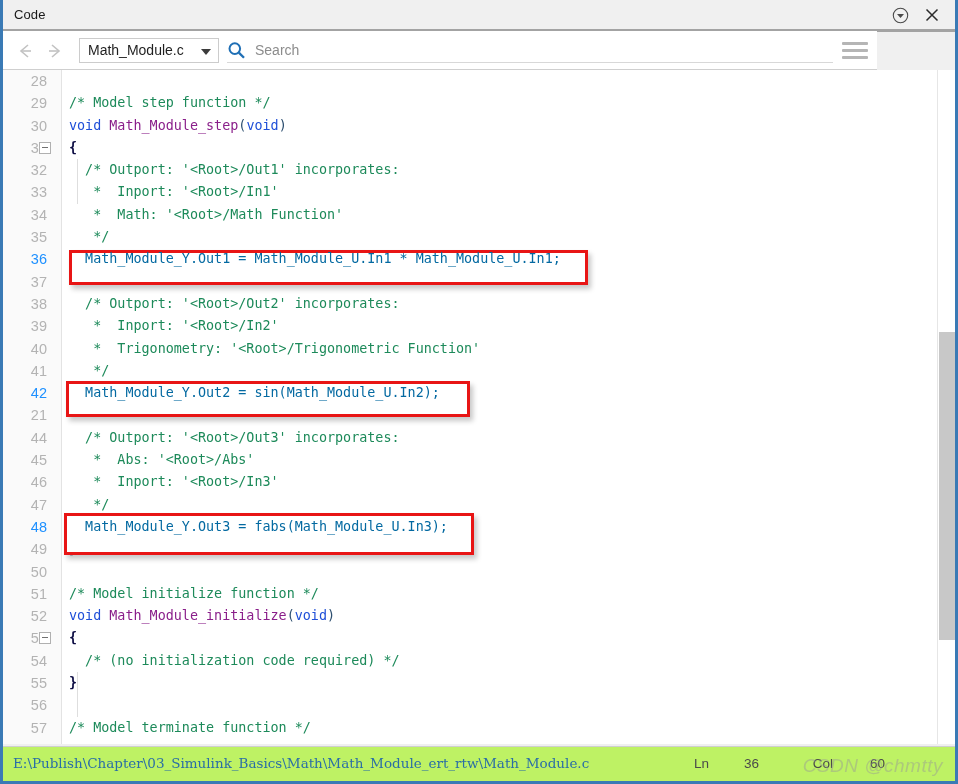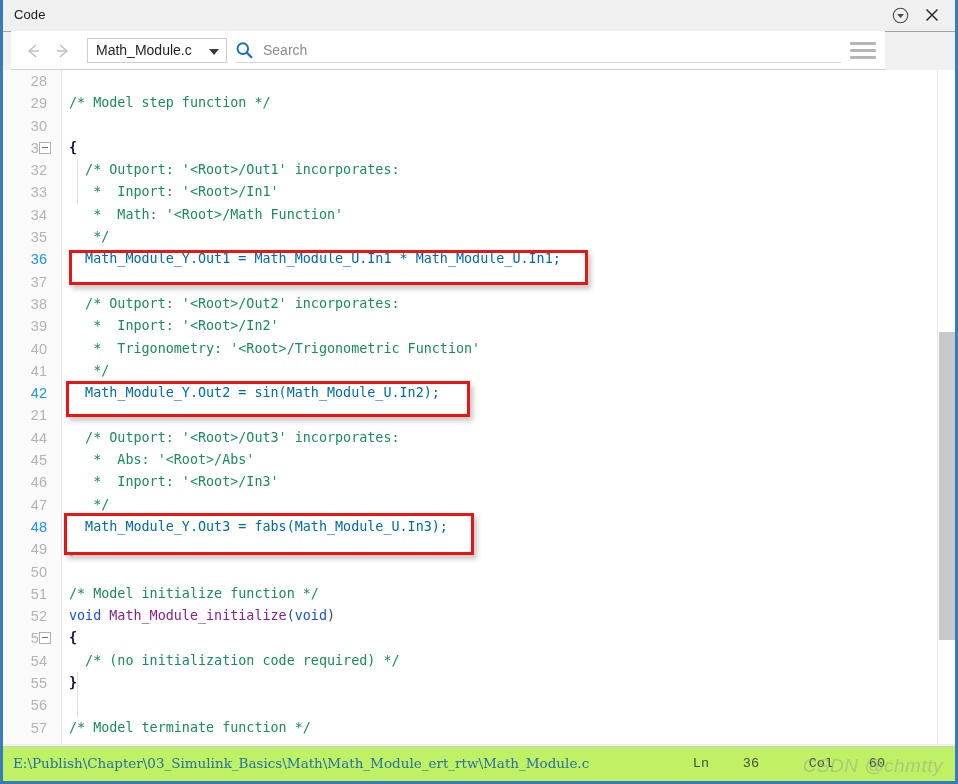--- a/index.html
+++ b/index.html
@@ -17,39 +17,39 @@
     border-left: 3px solid #3a7ab5;
     border-right: 3px solid #3a7ab5;
     border-bottom: 3px solid #3a7ab5;
   }
 
   
   #titlebar {
     position: absolute; left: 0; top: 0;
     width: 952px; height: 32px;
     background: #f0f0f0;
-    border-bottom: 1px solid #a3a3a3;
+    border-bottom: 3px solid #a3a3a3;
   }
   #titlebar .title {
     position: absolute; left: 11px; top: 7px;
     font-size: 13px; color: #1a1a1a;
     letter-spacing: .1px;
   }
   .tb-btn {
     position: absolute; top: 3px;
     width: 26px; height: 25px;
     cursor: default;
   }
   #btn-dock { right: 42px; }
   #btn-close { right: 10px; }
   .tb-btn svg { display: block; margin: 4px auto 0; }
 
   
   #toolbar {
-    position: absolute; left: 8px; top: 31px;
+    position: absolute; left: 0; top: 31px;
     width: 874px; height: 39px;
     background: #ffffff;
     border-bottom: 1px solid #cfcfcf;
   }
   .navarrow {
     position: absolute; top: 10px;
     width: 22px; height: 20px;
   }
   #nav-back { left: 12px; }
   #nav-fwd  { left: 40px; }
@@ -185,21 +185,21 @@
     background: #bef264;
     border-top: 1px solid #cfcfcf;
   }
   #status-path {
     position: absolute; left: 10px; top: 8px;
     font-family: "DejaVu Serif", "Liberation Serif", serif;
     font-size: 13.5px; color: #2a6ea6;
     white-space: nowrap;
   }
   .status-right { position: absolute; top: 9px; font-size: 13.5px; color: #4a4a4a;
-    font-family: Liberation Mono, monospace; }
+    font-family: Liberation Sans, sans-serif; }
   #st-ln-label { right: 246px; }
   #st-ln-val   { right: 196px; }
   #st-col-label{ right: 122px; }
   #st-col-val  { right: 70px; }
 
   #watermark {
     position: absolute; right: 12px; bottom: 4px;
     font-size: 19px; color: rgba(150,150,150,.45);
     font-family: "Liberation Sans", sans-serif;
     letter-spacing: .5px;
@@ -274,20 +274,21 @@
         <div class="row">
           <div class="lno">28</div>
           <div class="code"></div>
         </div>
         <div class="row">
           <div class="lno">29</div>
           <div class="code"><span class="cm">/* Model step function */</span></div>
         </div>
         <div class="row">
           <div class="lno">30</div>
+          <div class="code"><span class="kw">void</span><span class="pun"> </span><span class="fn">Math_Module_step</span><span class="pun">(</span><span class="kw">void</span><span class="pun">)</span></div>
         </div>
         <div class="row">
           <div class="lno">31</div>
           <div class="fold"></div>
           <div class="code"><span class="br">{</span></div>
         </div>
         <div class="row">
           <div class="lno">32</div>
           <div class="code"><span class="cm">  /* Outport: '&lt;Root&gt;/Out1' incorporates:</span></div>
         </div>

